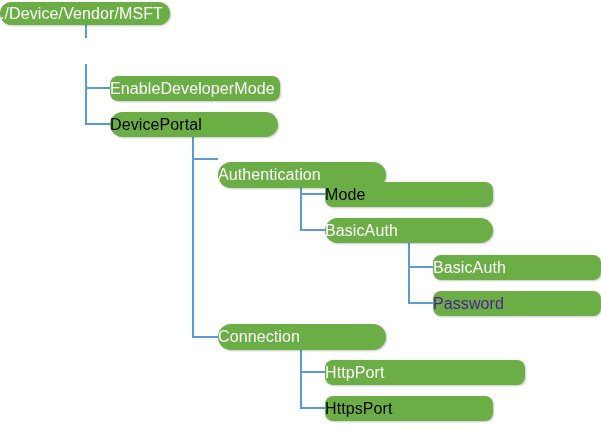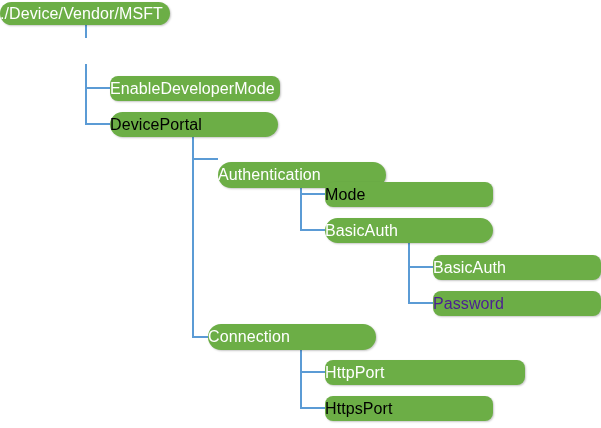--- a/index.html
+++ b/index.html
@@ -82,21 +82,21 @@
     </div>
     <div class="node rounded" style="left: 325px; top: 218px; width: 168px; height: 25px; background: rgb(108, 174, 70); color: rgb(255, 255, 255); border-radius: 12.5px;">
       <span class="label">BasicAuth</span>
     </div>
     <div class="node rect" style="left: 433px; top: 255px; width: 168px; height: 25px; background: rgb(108, 174, 70); color: rgb(255, 255, 255);">
       <span class="label">BasicAuth</span>
     </div>
     <div class="node rect" style="left: 433px; top: 291px; width: 168px; height: 25px; background: rgb(108, 174, 70); color: #4c1d95;">
       <span class="label">Password</span>
     </div>
-    <div class="node rounded" style="left: 208px; top: 324px; width: 168px; height: 26px; background: rgb(108, 174, 70); color: rgb(255, 255, 255); border-radius: 13px;">
+    <div class="node rounded" style="left: 218px; top: 324px; width: 168px; height: 26px; background: rgb(108, 174, 70); color: rgb(255, 255, 255); border-radius: 13px;">
       <span class="label">Connection</span>
     </div>
     <div class="node rect" style="left: 325px; top: 360px; width: 200px; height: 25px; background: rgb(108, 174, 70); color: rgb(255, 255, 255);">
       <span class="label">HttpPort</span>
     </div>
     <div class="node rect" style="left: 325px; top: 396px; width: 168px; height: 25px; background: rgb(108, 174, 70); color: #000000;">
       <span class="label">HttpsPort</span>
     </div>
   </div>
 

